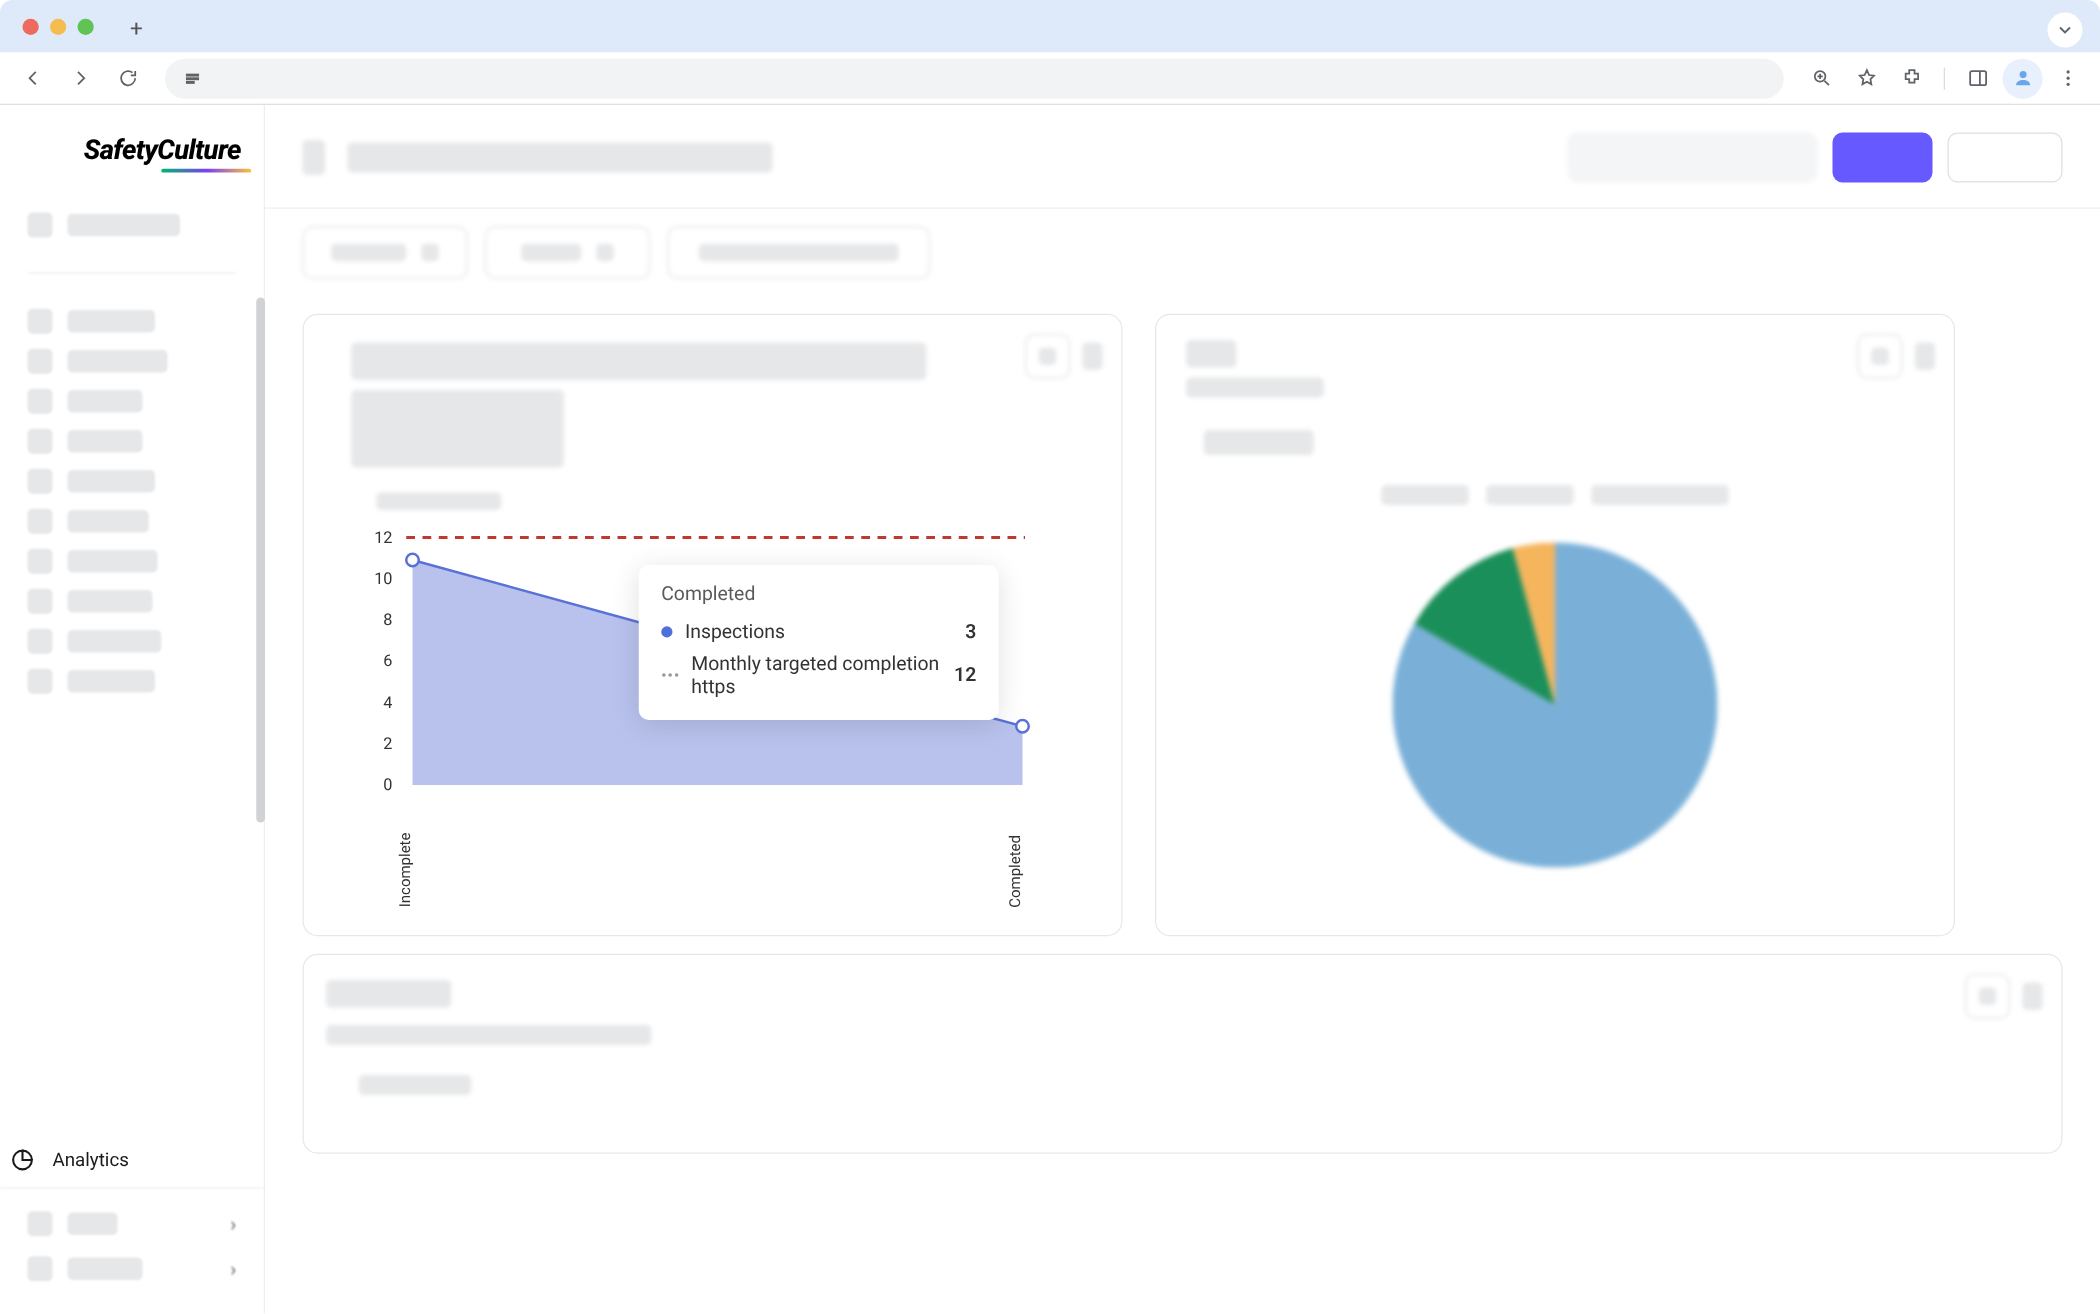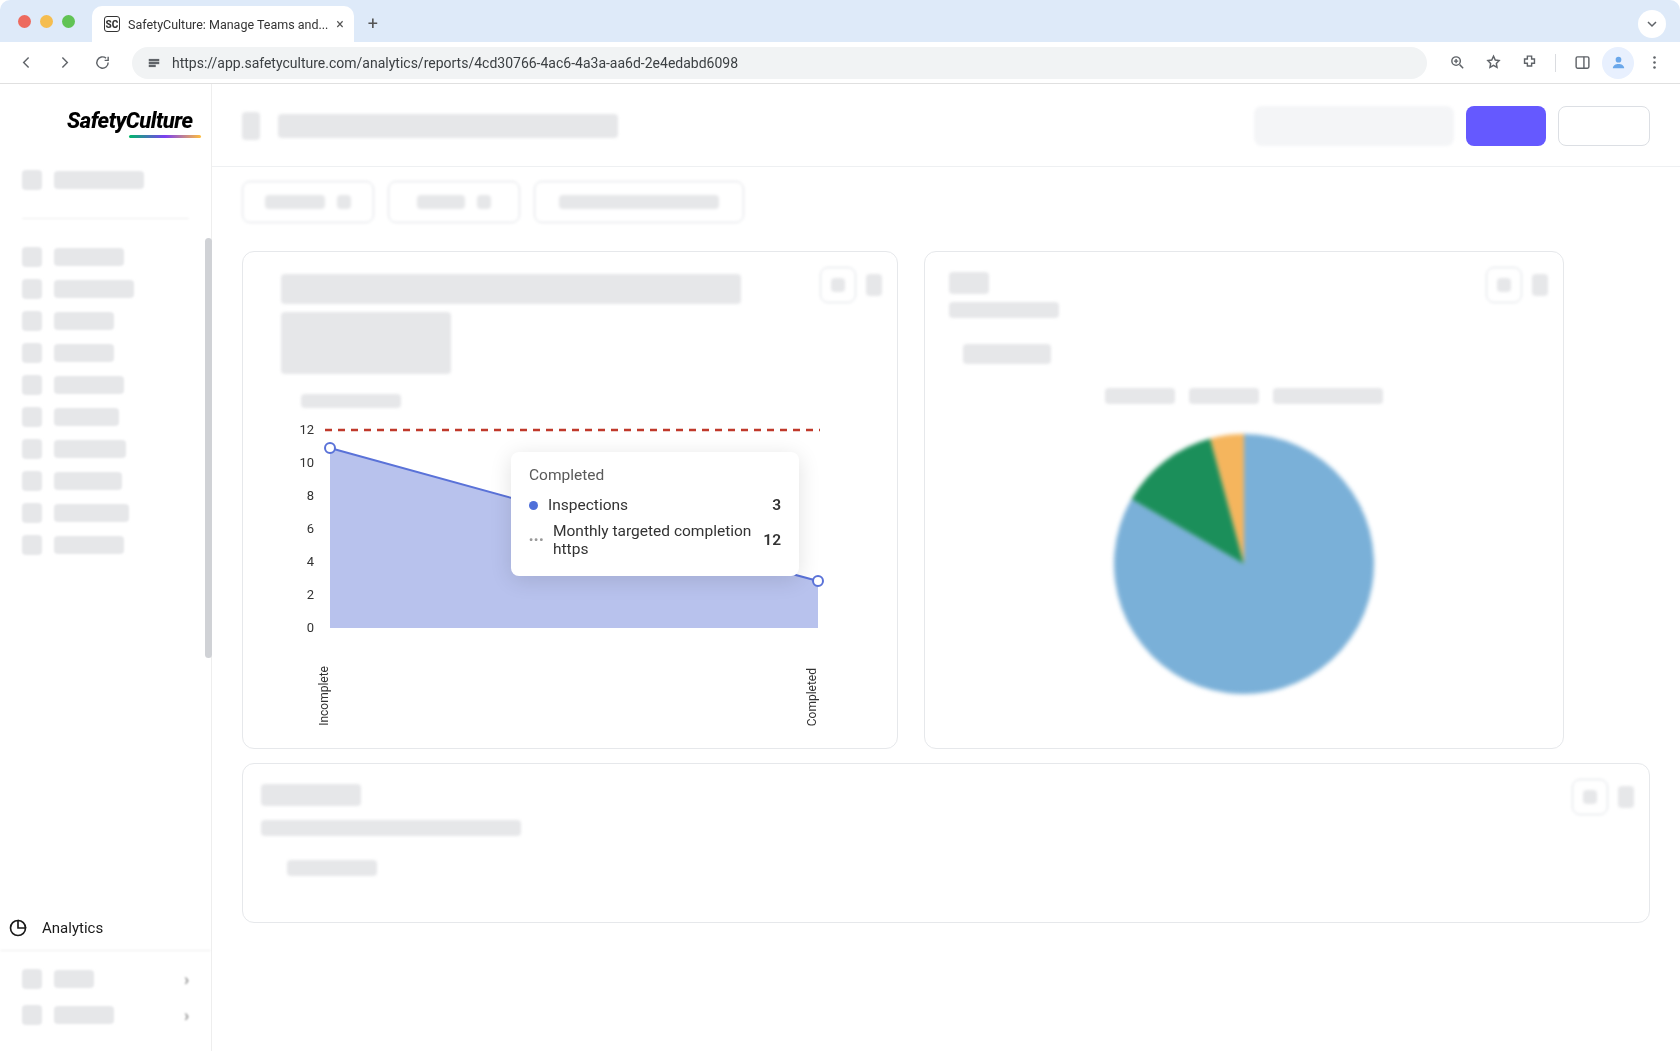--- a/index.html
+++ b/index.html
@@ -96,25 +96,20 @@
 </style>
 </head>
 <body>
 
 <div class="browser-top">
   <div class="traffic-lights">
     <div class="tlight red"></div>
     <div class="tlight yellow"></div>
     <div class="tlight green"></div>
   </div>
-  <div class="tab">
-    <span class="tab-favicon">SC</span>
-    <span>SafetyCulture: Manage Teams and...</span>
-    <span class="tab-close">×</span>
-  </div>
   <div class="newtab">+</div>
   <div class="tabstrip-end">
     <div class="tabmenu">
       <svg width="12" height="12" viewBox="0 0 12 12">
           <path d="M2 4l4 4 4-4" stroke="#5f6368" fill="none" stroke-width="1.5"></path>
         </svg>
     </div>
   </div>
 </div>
 
@@ -135,21 +130,20 @@
       </svg>
     </div>
   <div class="addr">
     <span class="addr-icon">
       <svg width="14" height="14" viewBox="0 0 24 24" fill="none" stroke="#5f6368" stroke-width="2">
           <rect x="4" y="6" width="16" height="2"></rect>
           <rect x="4" y="11" width="16" height="2"></rect>
           <rect x="4" y="16" width="10" height="2"></rect>
         </svg>
     </span>
-    <span class="addr-text">https://app.safetyculture.com/analytics/reports/4cd30766-4ac6-4a3a-aa6d-2e4edabd6098</span>
   </div>
   <div class="toolbar-right">
     <div class="tbtn">
         <svg width="17" height="17" viewBox="0 0 24 24" fill="none" stroke="#5f6368" stroke-width="2">
           <circle cx="10" cy="10" r="6"></circle>
           <path d="M15 15l5 5M7 10h6M10 7v6"></path>
         </svg>
       </div>
     <div class="tbtn">
         <svg width="17" height="17" viewBox="0 0 24 24" fill="none" stroke="#5f6368" stroke-width="2">

